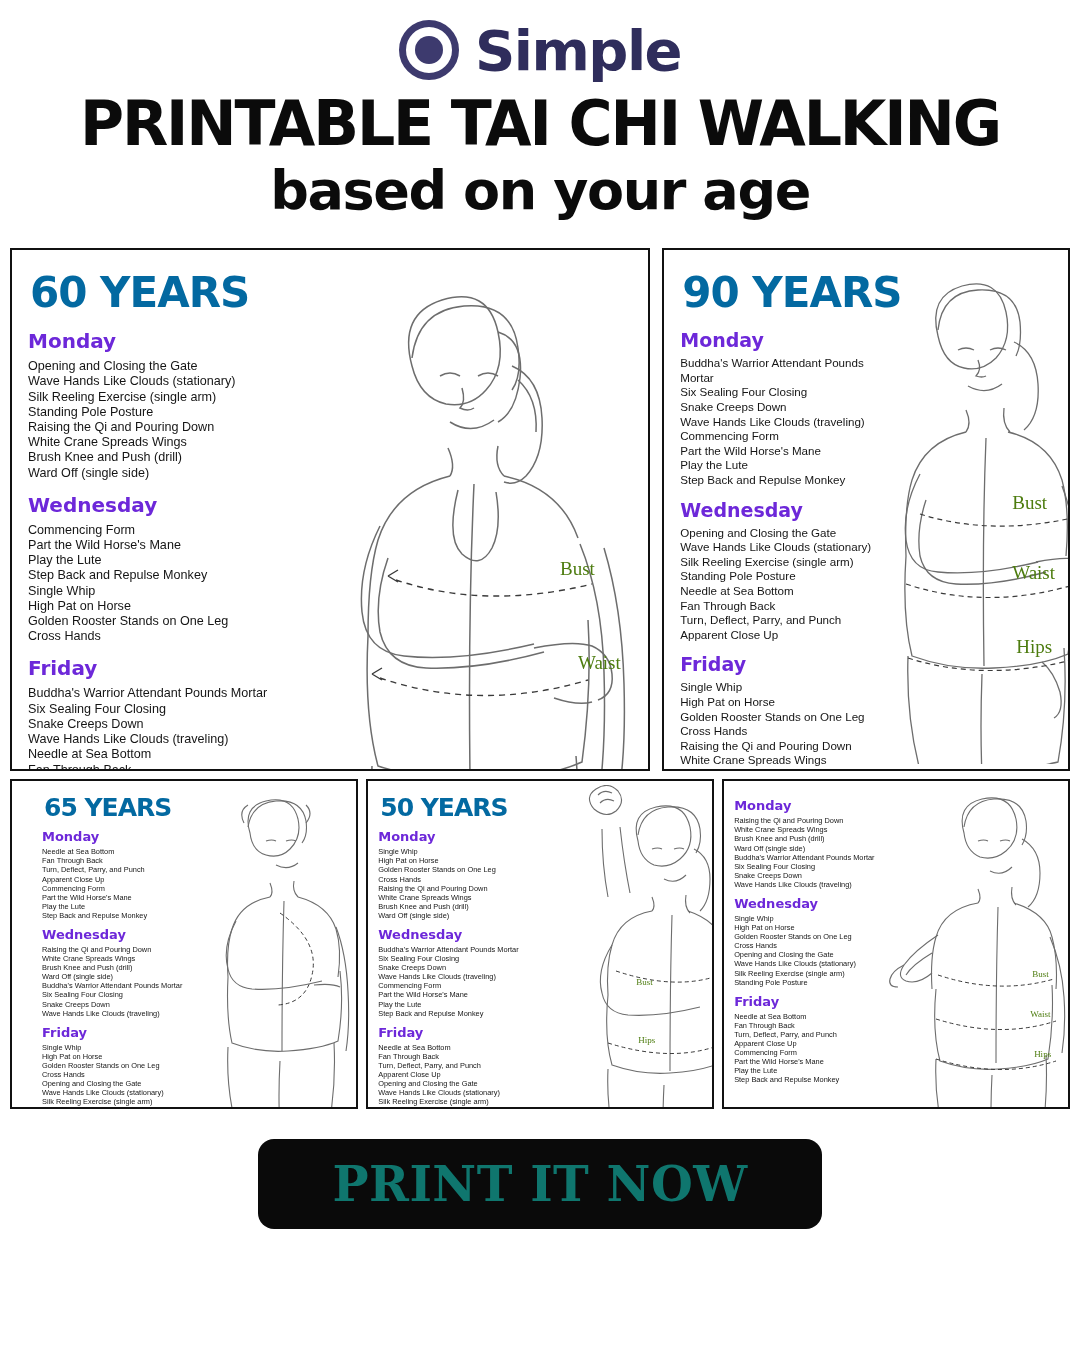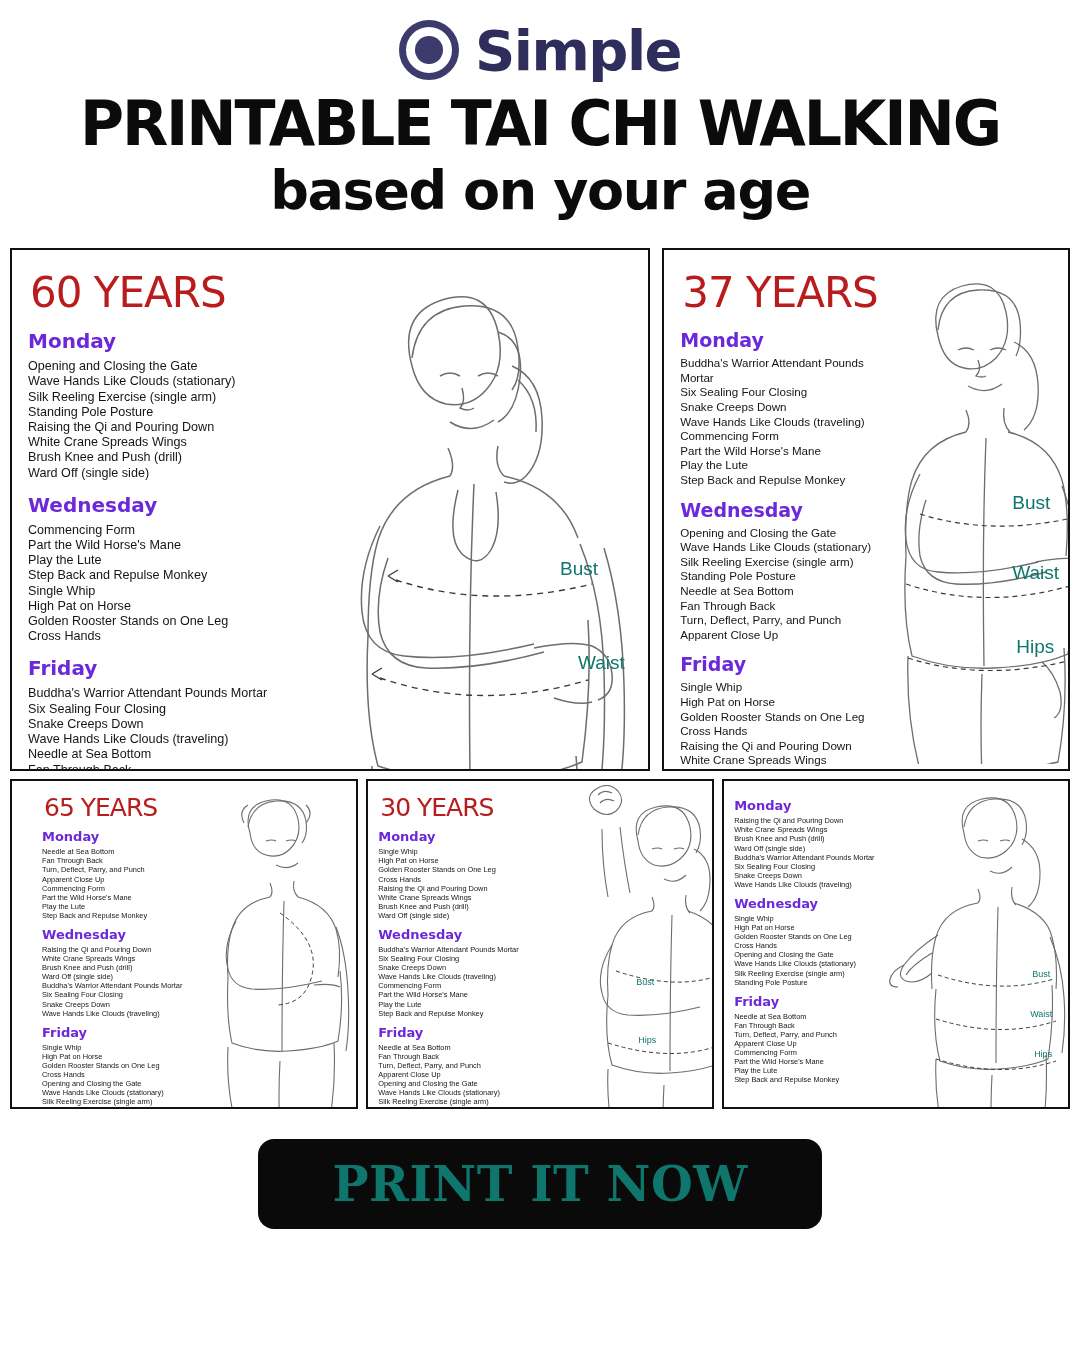--- a/index.html
+++ b/index.html
@@ -71,23 +71,23 @@
   .card.small { height:330px; }
   .card.c65 { width:354px;padding-left:20px; }
   .card.c50 { width:354px; }
   .card.c70 { width:354px; }
 
   .card-inner { position:relative; z-index:3; padding:14px 16px; }
   .card.small .card-inner { padding:10px 10px; }
 
   .age-head {
     font-family:"DejaVu Sans", sans-serif;
-    font-weight:normal;
+    font-weight:bold;
     letter-spacing:-1px;
-    color:#b91c1c;
+    color:#0369a1;
   }
   .card.big .age-head { font-size:42px; margin:4px 0 12px 2px; }
   .card.small .age-head { font-size:25px; margin:2px 0 6px 2px; }
 
   .day-head {
     font-family:"DejaVu Sans", sans-serif;
     font-weight:bold;
     color:#6d28d9;
   }
   .card.big .day-head { font-size:20px; margin:12px 0 6px 0; }
@@ -106,22 +106,22 @@
   .card.small .col-text { width:178px; }
 
   
   .figure {
     position:absolute; z-index:1; pointer-events:none;
   }
   .figure svg { display:block; }
 
   .measure-label {
     position:absolute; z-index:4;
-    font-family:Liberation Sans, sans-serif;
-    color:#0f766e;
+    font-family:Liberation Serif, serif;
+    color:#4d7c0f;
   }
   .card.big .measure-label { font-size:19px; }
   .card.small .measure-label { font-size:9px; }
 
   
   .cta-wrap { display:flex; justify-content:center; margin-top:30px; }
   .cta {
     background:#0a0a0a; color:#0f766e;
     border:none; border-radius:16px;
     padding:17px 74px;
@@ -268,21 +268,21 @@
               <path d="M58 394 q76 24 164 2"></path>
             </g>
           </g>
         </svg>
       </div>
       <div class="measure-label" style="left:348px; top:242px;">Bust</div>
       <div class="measure-label" style="left:348px; top:312px;">Waist</div>
       <div class="measure-label" style="left:352px; top:386px;">Hips</div>
 
       <div class="card-inner">
-        <div class="age-head">37 YEARS</div>
+        <div class="age-head">90 YEARS</div>
         <div class="col-text">
           <div class="day-head">Monday</div>
           <ul class="move-list">
             <li>Buddha's Warrior Attendant Pounds Mortar</li>
             <li>Six Sealing Four Closing</li>
             <li>Snake Creeps Down</li>
             <li>Wave Hands Like Clouds (traveling)</li>
             <li>Commencing Form</li>
             <li>Part the Wild Horse's Mane</li>
             <li>Play the Lute</li>
@@ -408,21 +408,21 @@
             <g stroke="#3a3a3a" stroke-width="1" stroke-dasharray="4 3">
               <path d="M70 186 q60 20 104 4"></path>
               <path d="M62 258 q64 20 112 2"></path>
             </g>
           </g>
         </svg>
       </div>
       <div class="measure-label" style="left:268px; top:196px;">Bust</div>
       <div class="measure-label" style="left:270px; top:254px;">Hips</div>
       <div class="card-inner">
-        <div class="age-head">30 YEARS</div>
+        <div class="age-head">50 YEARS</div>
         <div class="col-text">
           <div class="day-head">Monday</div>
           <ul class="move-list">
             <li>Single Whip</li>
             <li>High Pat on Horse</li>
             <li>Golden Rooster Stands on One Leg</li>
             <li>Cross Hands</li>
             <li>Raising the Qi and Pouring Down</li>
             <li>White Crane Spreads Wings</li>
             <li>Brush Knee and Push (drill)</li>

